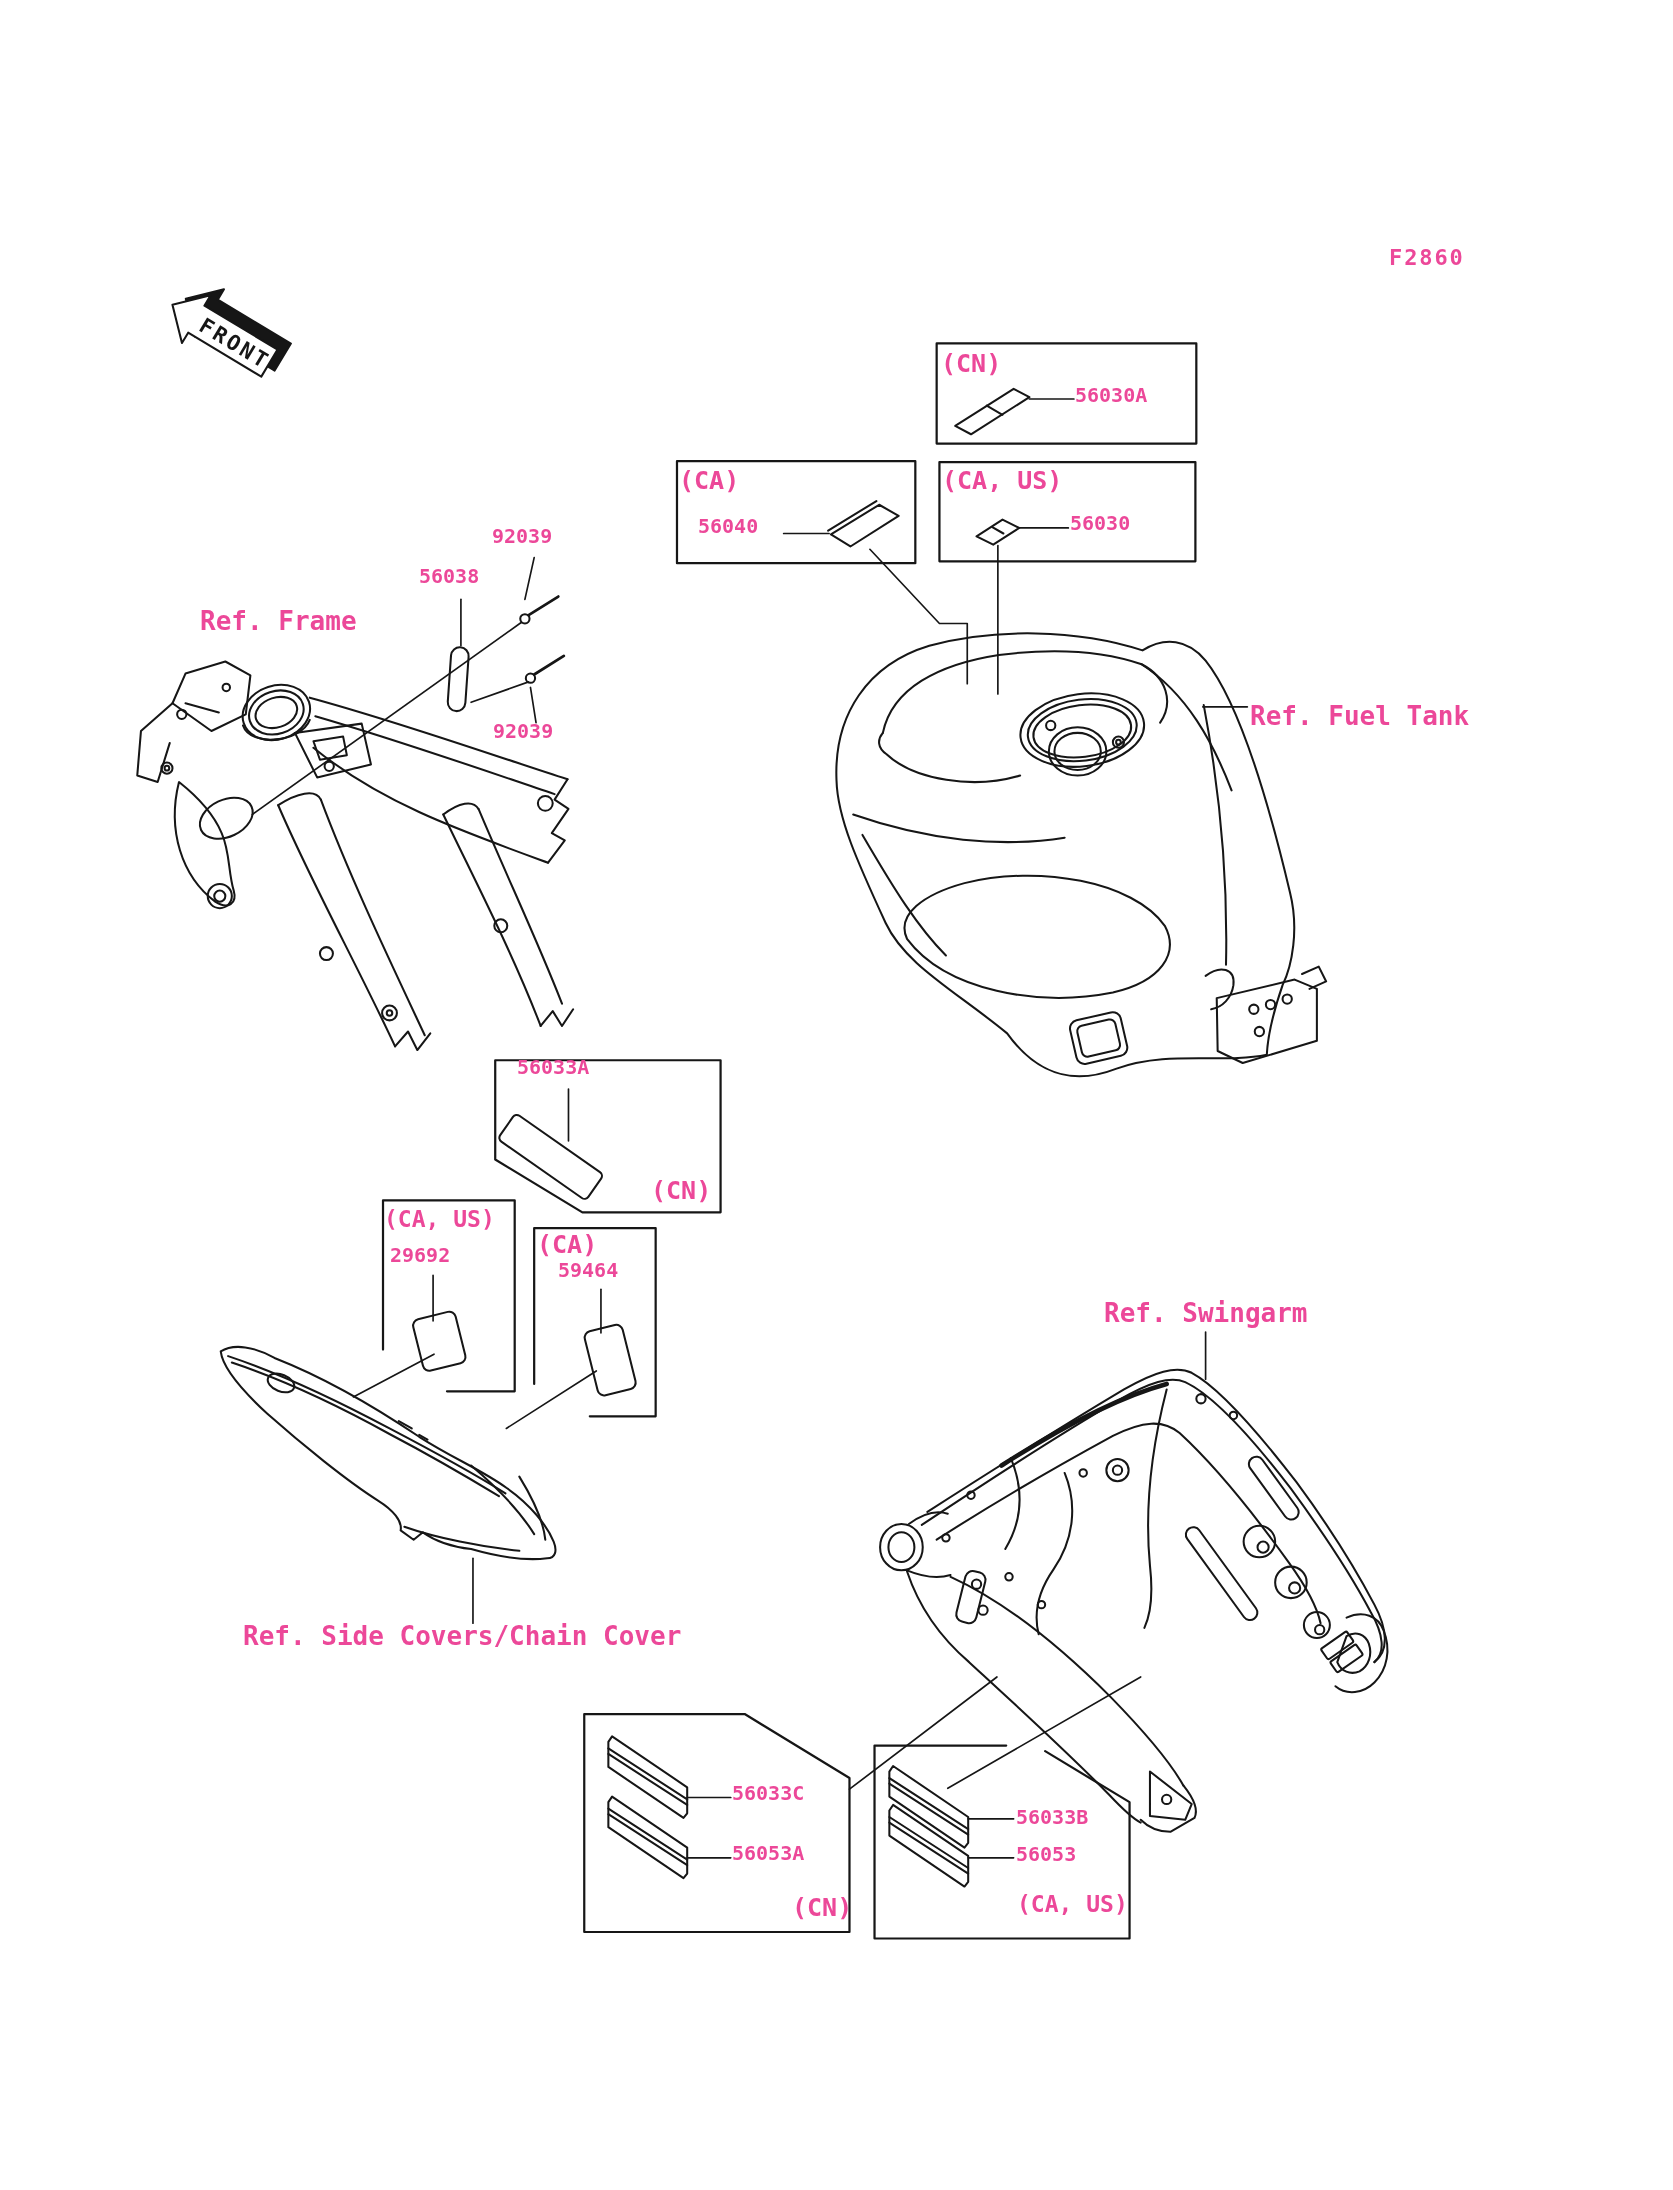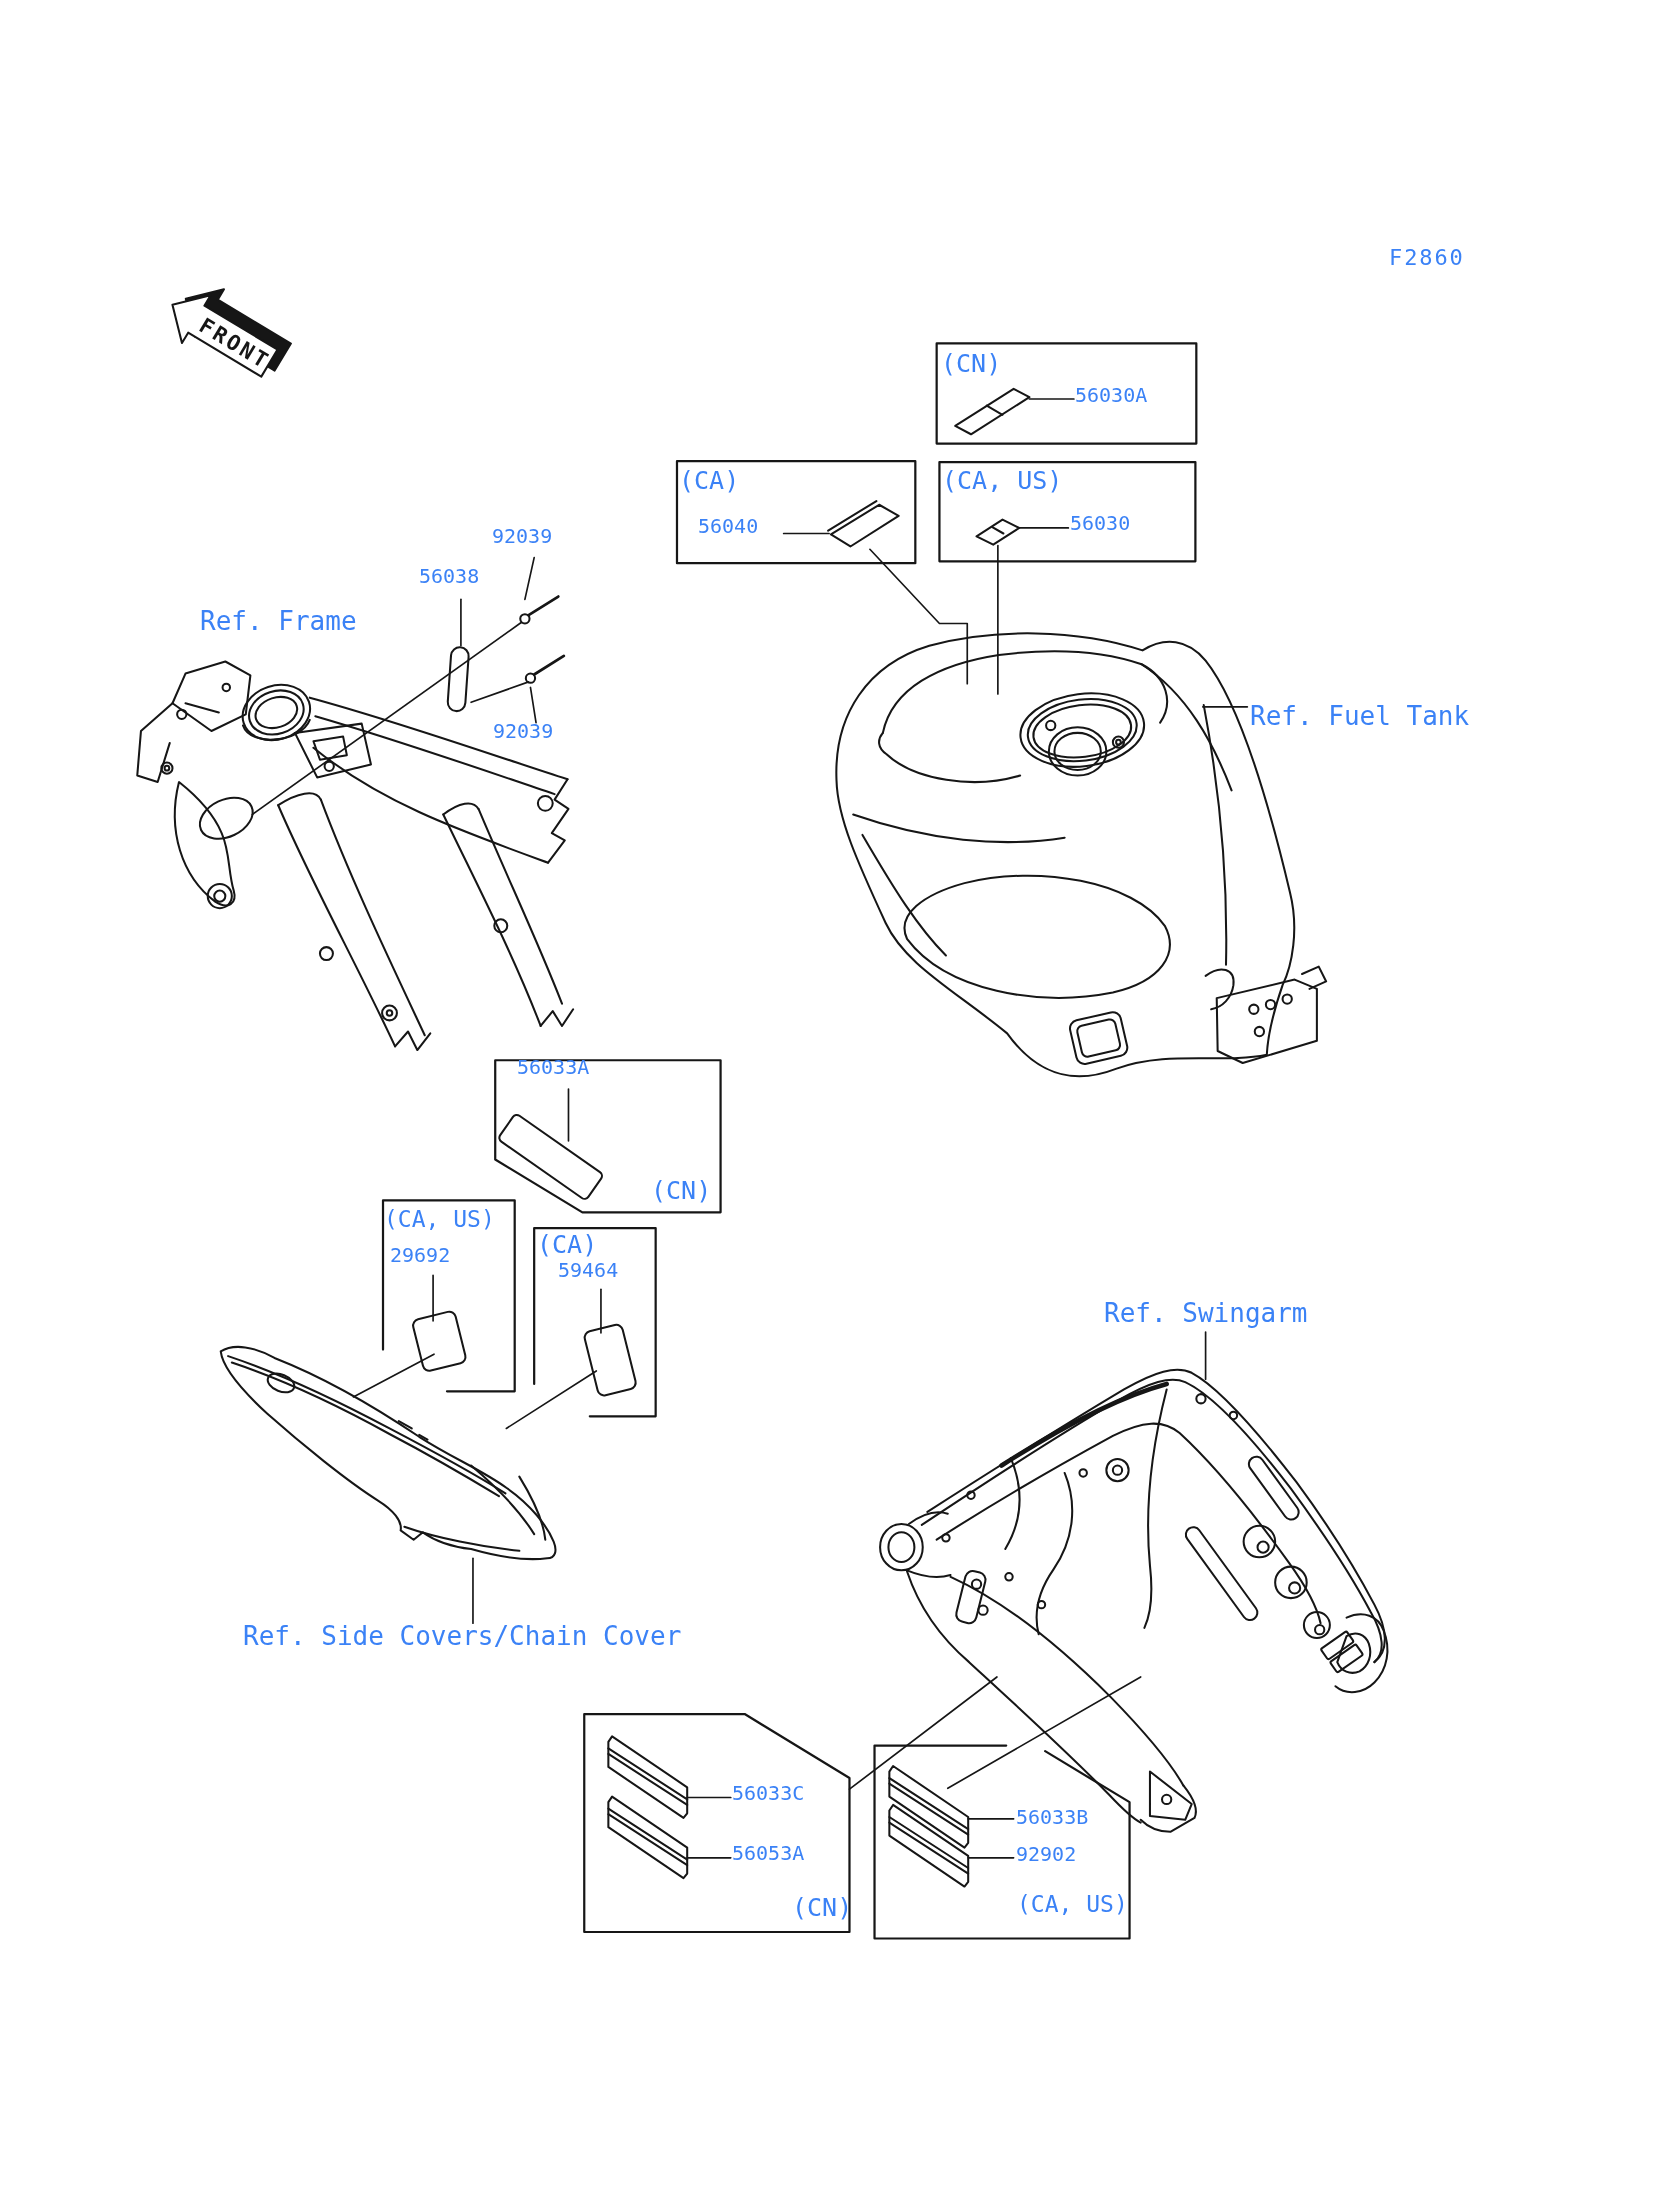--- a/index.html
+++ b/index.html
@@ -1,19 +1,19 @@
 <!DOCTYPE html>
 <html style="font-size:15px"><head>
 <meta charset="utf-8">
 <style>
   html,body{margin:0;padding:0;background:#fff;}
   #canvas{position:relative;width:1673px;height:2191px;background:#ffffff;overflow:hidden;
           font-family:"DejaVu Sans Mono","Liberation Mono",monospace;}
   svg{position:absolute;left:0;top:0;}
-  .t{position:absolute;font-weight:normal;color:#3b82f6;line-height:1;white-space:pre;}
+  .t{position:absolute;font-weight:bold;color:#ec4899;line-height:1;white-space:pre;}
   .fs30{font-size:20px;}
   .fs28{font-size:26px;}
   .fs27{font-size:25px;}
   .fs25{font-size:23px;}
   .fs24{font-size:22px;letter-spacing:1.9px;}
 </style>
 </head>
 <body>
 
 <div id="canvas">
@@ -255,17 +255,17 @@
 <div class="t fs30" style="left:558px;top:1260px;">59464</div>
 
 <div class="t fs28" style="left:1104px;top:1300px;">Ref. Swingarm</div>
 <div class="t fs28" style="left:243px;top:1623px;">Ref. Side Covers/Chain Cover</div>
 
 <div class="t fs30" style="left:732px;top:1783px;">56033C</div>
 <div class="t fs30" style="left:732px;top:1843px;">56053A</div>
 <div class="t fs27" style="left:792px;top:1895px;">(CN)</div>
 
 <div class="t fs30" style="left:1016px;top:1807px;">56033B</div>
-<div class="t fs30" style="left:1016px;top:1844px;">92902</div>
+<div class="t fs30" style="left:1016px;top:1844px;">56053</div>
 <div class="t fs25" style="left:1017px;top:1893px;">(CA, US)</div>
 
 </div>
 
 
 </body></html>

